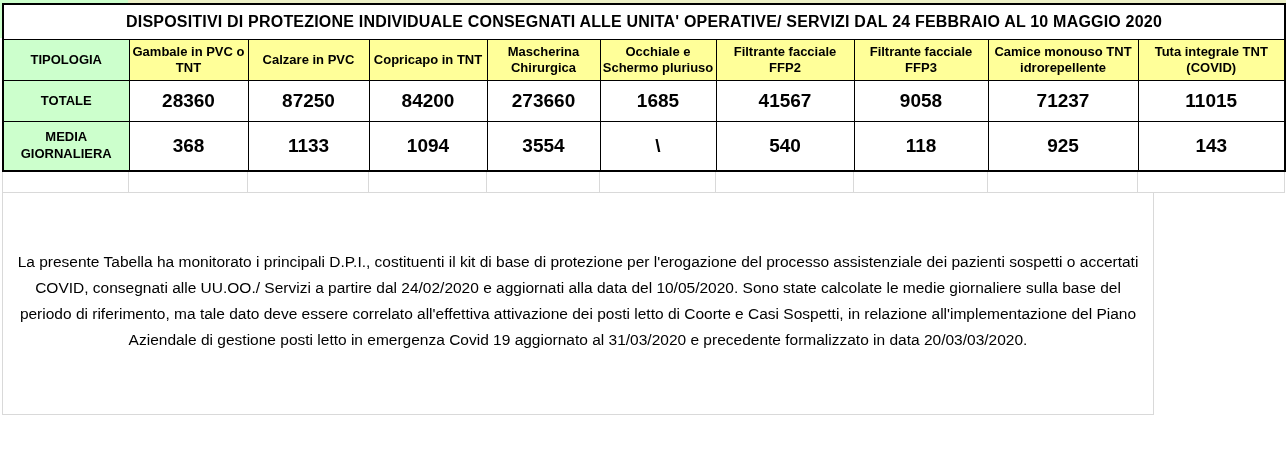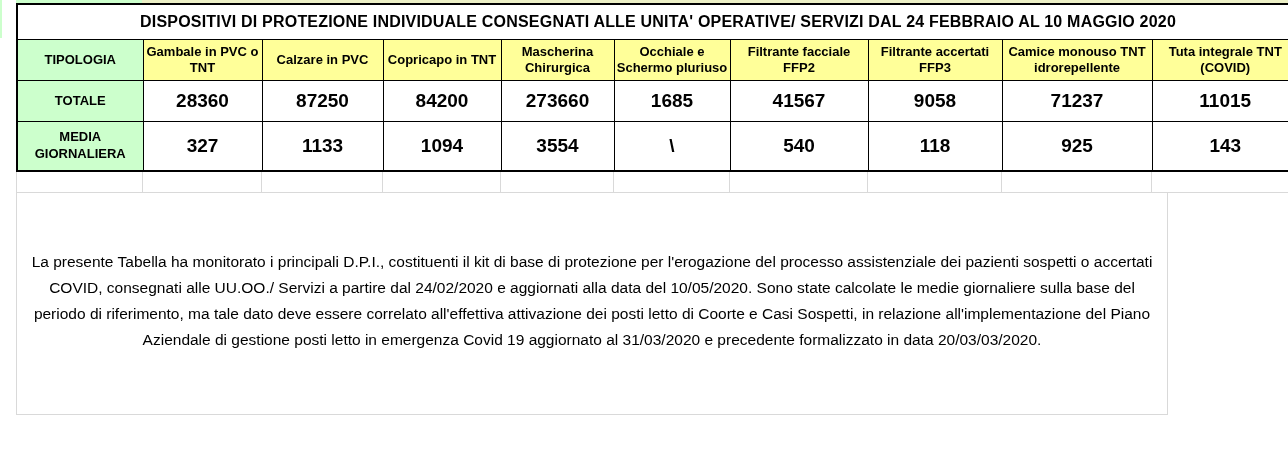--- a/index.html
+++ b/index.html
@@ -1,21 +1,21 @@
 <!DOCTYPE html>
 <html style="--header-green: #ccffcc; --header-yellow: #ffff99; --table-border: #000000; --gridline: #d9d9d9;"><head>
 <meta charset="utf-8">
 <style>
   html,body{margin:0;padding:0;}
   body{
     width:1288px;height:456px;overflow:hidden;background:#ffffff;
     font-family:"Liberation Sans", sans-serif;color:#000;
     position:relative;
   }
-  .sheet{position:relative;padding-left:16px;}
+  .sheet{position:relative;padding-left:2px;}
   .top-strip{
     height:3px;width:1284px;
     background:linear-gradient(to right, var(--header-green,#ccffcc) 0 126px, #ecf0c6 126px 100%);
   }
   .corner-sliver{
     position:absolute;left:0;top:0;width:2px;height:38px;
     background:var(--header-green,#ccffcc);
   }
   table.dpi{
     border-collapse:collapse;table-layout:fixed;width:1284px;
@@ -88,41 +88,41 @@
         <th class="title-cell" colspan="10">DISPOSITIVI DI PROTEZIONE INDIVIDUALE CONSEGNATI ALLE UNITA' OPERATIVE/ SERVIZI DAL 24 FEBBRAIO AL 10 MAGGIO 2020</th>
       </tr>
       <tr class="header-row" id="header-row">
           <th class="corner">TIPOLOGIA</th>
           <th class="colhead">Gambale in PVC o TNT</th>
           <th class="colhead">Calzare in PVC</th>
           <th class="colhead">Copricapo in TNT</th>
           <th class="colhead">Mascherina Chirurgica</th>
           <th class="colhead">Occhiale e Schermo pluriuso</th>
           <th class="colhead">Filtrante facciale FFP2</th>
-          <th class="colhead">Filtrante accertati FFP3</th>
+          <th class="colhead">Filtrante facciale FFP3</th>
           <th class="colhead">Camice monouso TNT idrorepellente</th>
           <th class="colhead">Tuta integrale TNT (COVID)</th>
         </tr>
     </thead>
     <tbody id="body-rows">
         <tr>
           <th class="rowlabel">TOTALE</th>
           <td class="val">28360</td>
           <td class="val">87250</td>
           <td class="val">84200</td>
           <td class="val">273660</td>
           <td class="val">1685</td>
           <td class="val">41567</td>
           <td class="val">9058</td>
           <td class="val">71237</td>
           <td class="val">11015</td>
         </tr>
         <tr>
           <th class="rowlabel">MEDIA GIORNALIERA</th>
-          <td class="val">327</td>
+          <td class="val">368</td>
           <td class="val">1133</td>
           <td class="val">1094</td>
           <td class="val">3554</td>
           <td class="val">\</td>
           <td class="val">540</td>
           <td class="val">118</td>
           <td class="val">925</td>
           <td class="val">143</td>
         </tr>
       </tbody>

